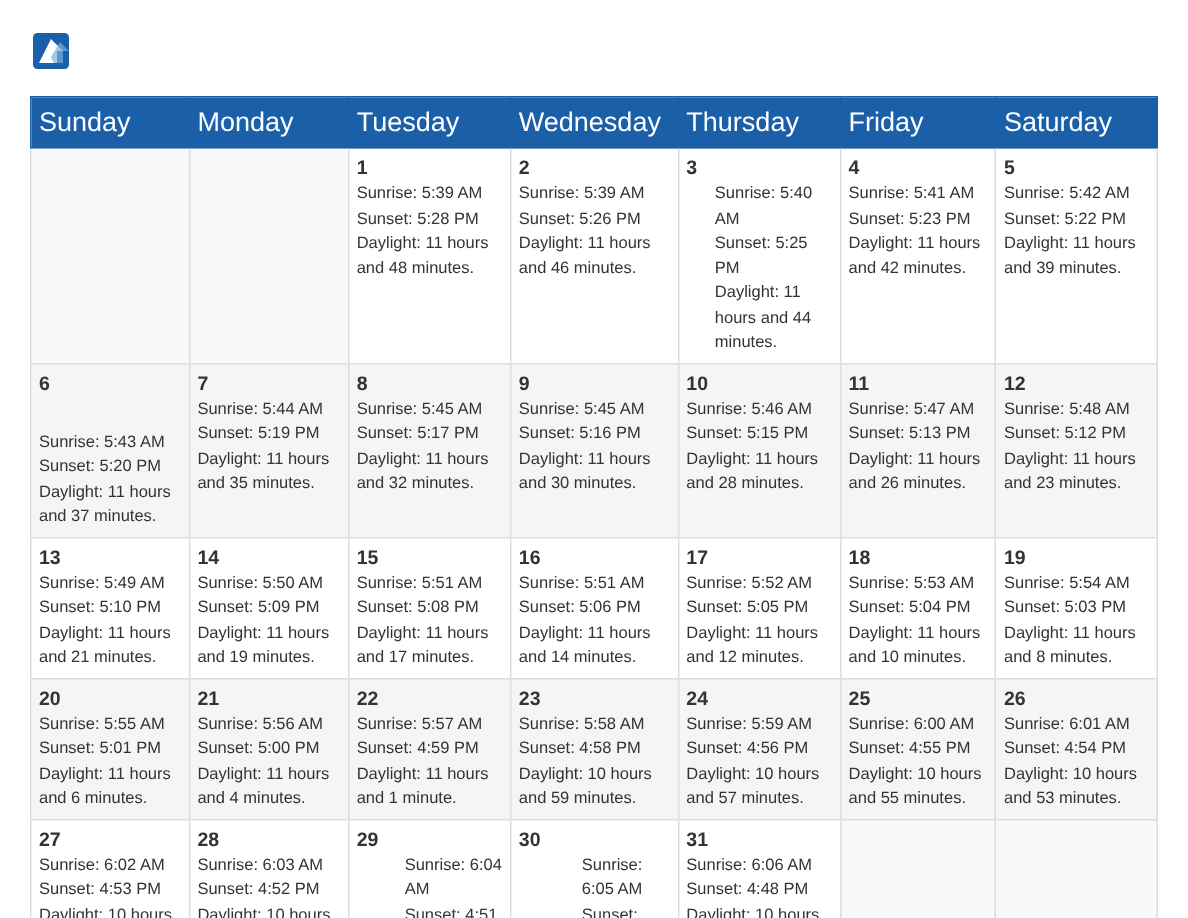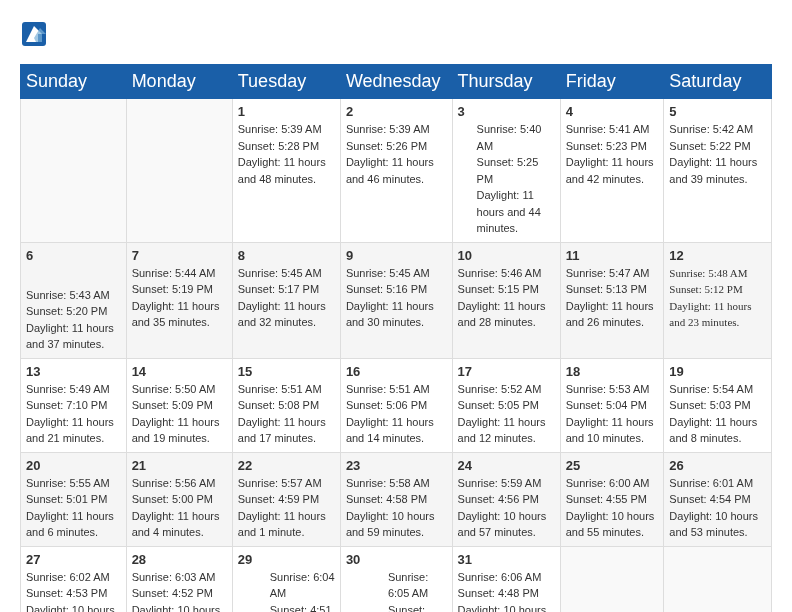--- a/index.html
+++ b/index.html
@@ -201,30 +201,30 @@
 Daylight: 11 hours and 28 minutes.</div>
         </td>
         <td>
           <span class="day-num">11</span>
           <div class="day-info" style="white-space: pre-line;">Sunrise: 5:47 AM
 Sunset: 5:13 PM
 Daylight: 11 hours and 26 minutes.</div>
         </td>
         <td>
           <span class="day-num">12</span>
-          <div class="day-info" style="white-space: pre-line; font-family: Liberation Serif, serif;">Sunrise: 5:48 AM
+          <div class="day-info" style="white-space: pre-line;">Sunrise: 5:48 AM
 Sunset: 5:12 PM
 Daylight: 11 hours and 23 minutes.</div>
         </td>
       </tr>
       <tr>
         <td>
           <span class="day-num">13</span>
           <div class="day-info" style="white-space: pre-line;">Sunrise: 5:49 AM
-Sunset: 7:10 PM
+Sunset: 5:10 PM
 Daylight: 11 hours and 21 minutes.</div>
         </td>
         <td>
           <span class="day-num">14</span>
           <div class="day-info" style="white-space: pre-line;">Sunrise: 5:50 AM
 Sunset: 5:09 PM
 Daylight: 11 hours and 19 minutes.</div>
         </td>
         <td>
           <span class="day-num">15</span>

